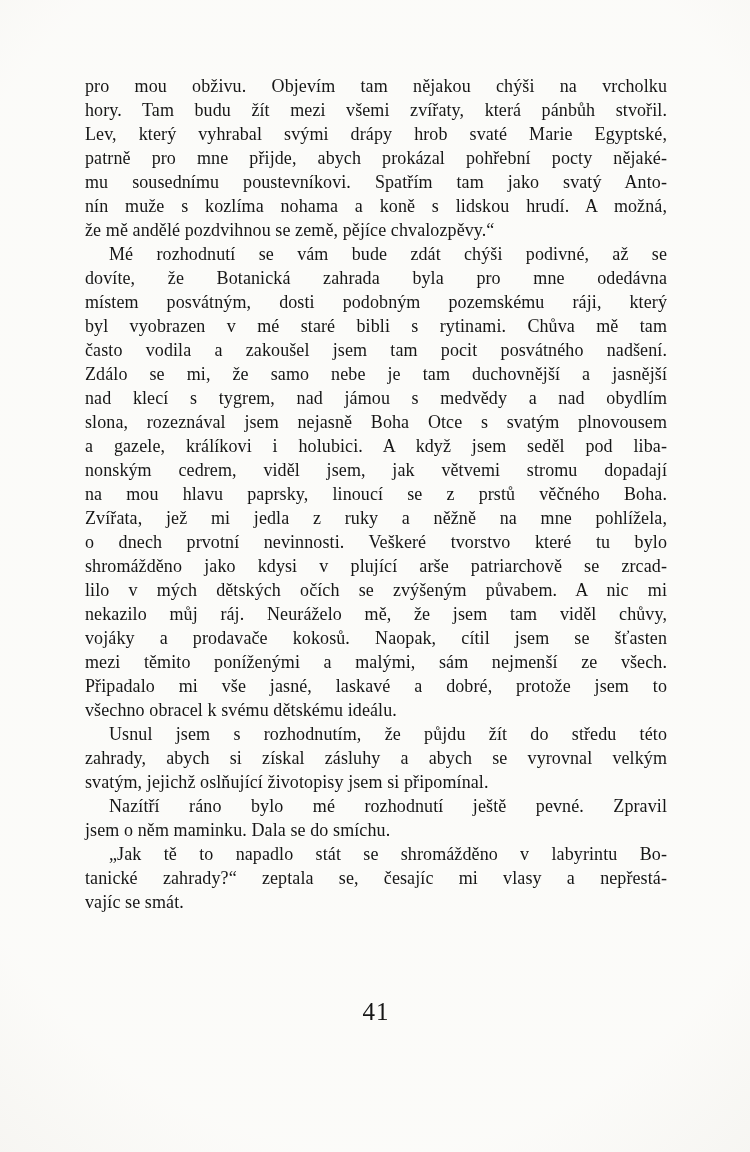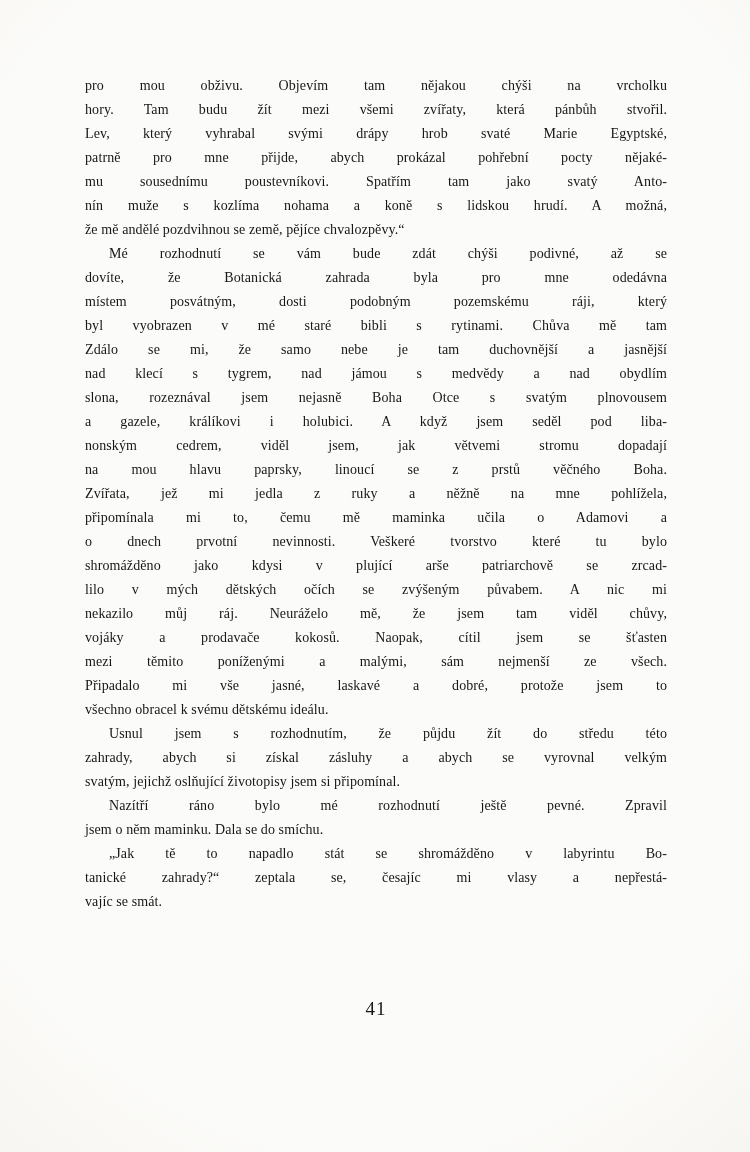--- a/index.html
+++ b/index.html
@@ -21,69 +21,69 @@
     inset: 0;
     background:
       radial-gradient(ellipse 120% 100% at 50% 45%, rgba(255,255,255,0.55) 55%, rgba(180,176,165,0.18) 100%),
       #f7f6f1;
   }
   .text-block {
     position: absolute;
     left: 85px;
     top: 74px;
     width: 582px;
-    font-size: 14px;
+    font-size: 18px;
     line-height: 24px;
     letter-spacing: 0.1px;
   }
   .line {
     text-align: justify;
     text-align-last: justify;
     white-space: normal;
   }
   .line.last {
     text-align-last: left;
   }
   .line.indent {
     text-indent: 24px;
   }
   .page-number {
     position: absolute;
     left: 85px;
     top: 998px;
     width: 582px;
     text-align: center;
-    font-size: 19px;
+    font-size: 25px;
     letter-spacing: 1px;
   }
 </style>
 </head>
 <body>
 
 <div class="scan">
   <div class="text-block">
       <div class="line">pro mou obživu. Objevím tam nějakou chýši na vrcholku</div>
       <div class="line">hory. Tam budu žít mezi všemi zvířaty, která pánbůh stvořil.</div>
       <div class="line">Lev, který vyhrabal svými drápy hrob svaté Marie Egyptské,</div>
       <div class="line">patrně pro mne přijde, abych prokázal pohřební pocty nějaké-</div>
       <div class="line">mu sousednímu poustevníkovi. Spatřím tam jako svatý Anto-</div>
       <div class="line">nín muže s kozlíma nohama a koně s lidskou hrudí. A možná,</div>
       <div class="line last">že mě andělé pozdvihnou se země, pějíce chvalozpěvy.“</div>
       <div class="line indent">Mé rozhodnutí se vám bude zdát chýši podivné, až se</div>
       <div class="line">dovíte, že Botanická zahrada byla pro mne odedávna</div>
       <div class="line">místem posvátným, dosti podobným pozemskému ráji, který</div>
       <div class="line">byl vyobrazen v mé staré bibli s rytinami. Chůva mě tam</div>
+      <div class="line">často vodila a zakoušel jsem tam pocit posvátného nadšení.</div>
       <div class="line">Zdálo se mi, že samo nebe je tam duchovnější a jasnější</div>
       <div class="line">nad klecí s tygrem, nad jámou s medvědy a nad obydlím</div>
       <div class="line">slona, rozeznával jsem nejasně Boha Otce s svatým plnovousem</div>
       <div class="line">a gazele, králíkovi i holubici. A když jsem seděl pod liba-</div>
       <div class="line">nonským cedrem, viděl jsem, jak větvemi stromu dopadají</div>
       <div class="line">na mou hlavu paprsky, linoucí se z prstů věčného Boha.</div>
       <div class="line">Zvířata, jež mi jedla z ruky a něžně na mne pohlížela,</div>
-      <div class="line">připomínala mi to, čemu mě maminka učila o Adamovi a</div>
       <div class="line">o dnech prvotní nevinnosti. Veškeré tvorstvo které tu bylo</div>
       <div class="line">shromážděno jako kdysi v plující arše patriarchově se zrcad-</div>
       <div class="line">lilo v mých dětských očích se zvýšeným půvabem. A nic mi</div>
       <div class="line">nekazilo můj ráj. Neuráželo mě, že jsem tam viděl chůvy,</div>
       <div class="line">vojáky a prodavače kokosů. Naopak, cítil jsem se šťasten</div>
       <div class="line">mezi těmito poníženými a malými, sám nejmenší ze všech.</div>
       <div class="line">Připadalo mi vše jasné, laskavé a dobré, protože jsem to</div>
       <div class="line last">všechno obracel k svému dětskému ideálu.</div>
       <div class="line indent">Usnul jsem s rozhodnutím, že půjdu žít do středu této</div>
       <div class="line">zahrady, abych si získal zásluhy a abych se vyrovnal velkým</div>

